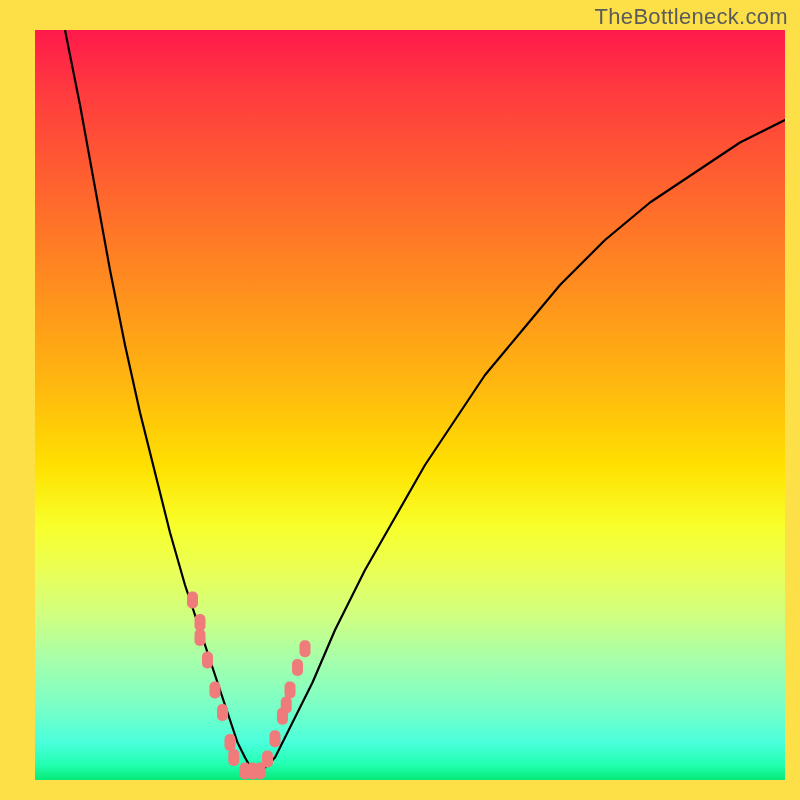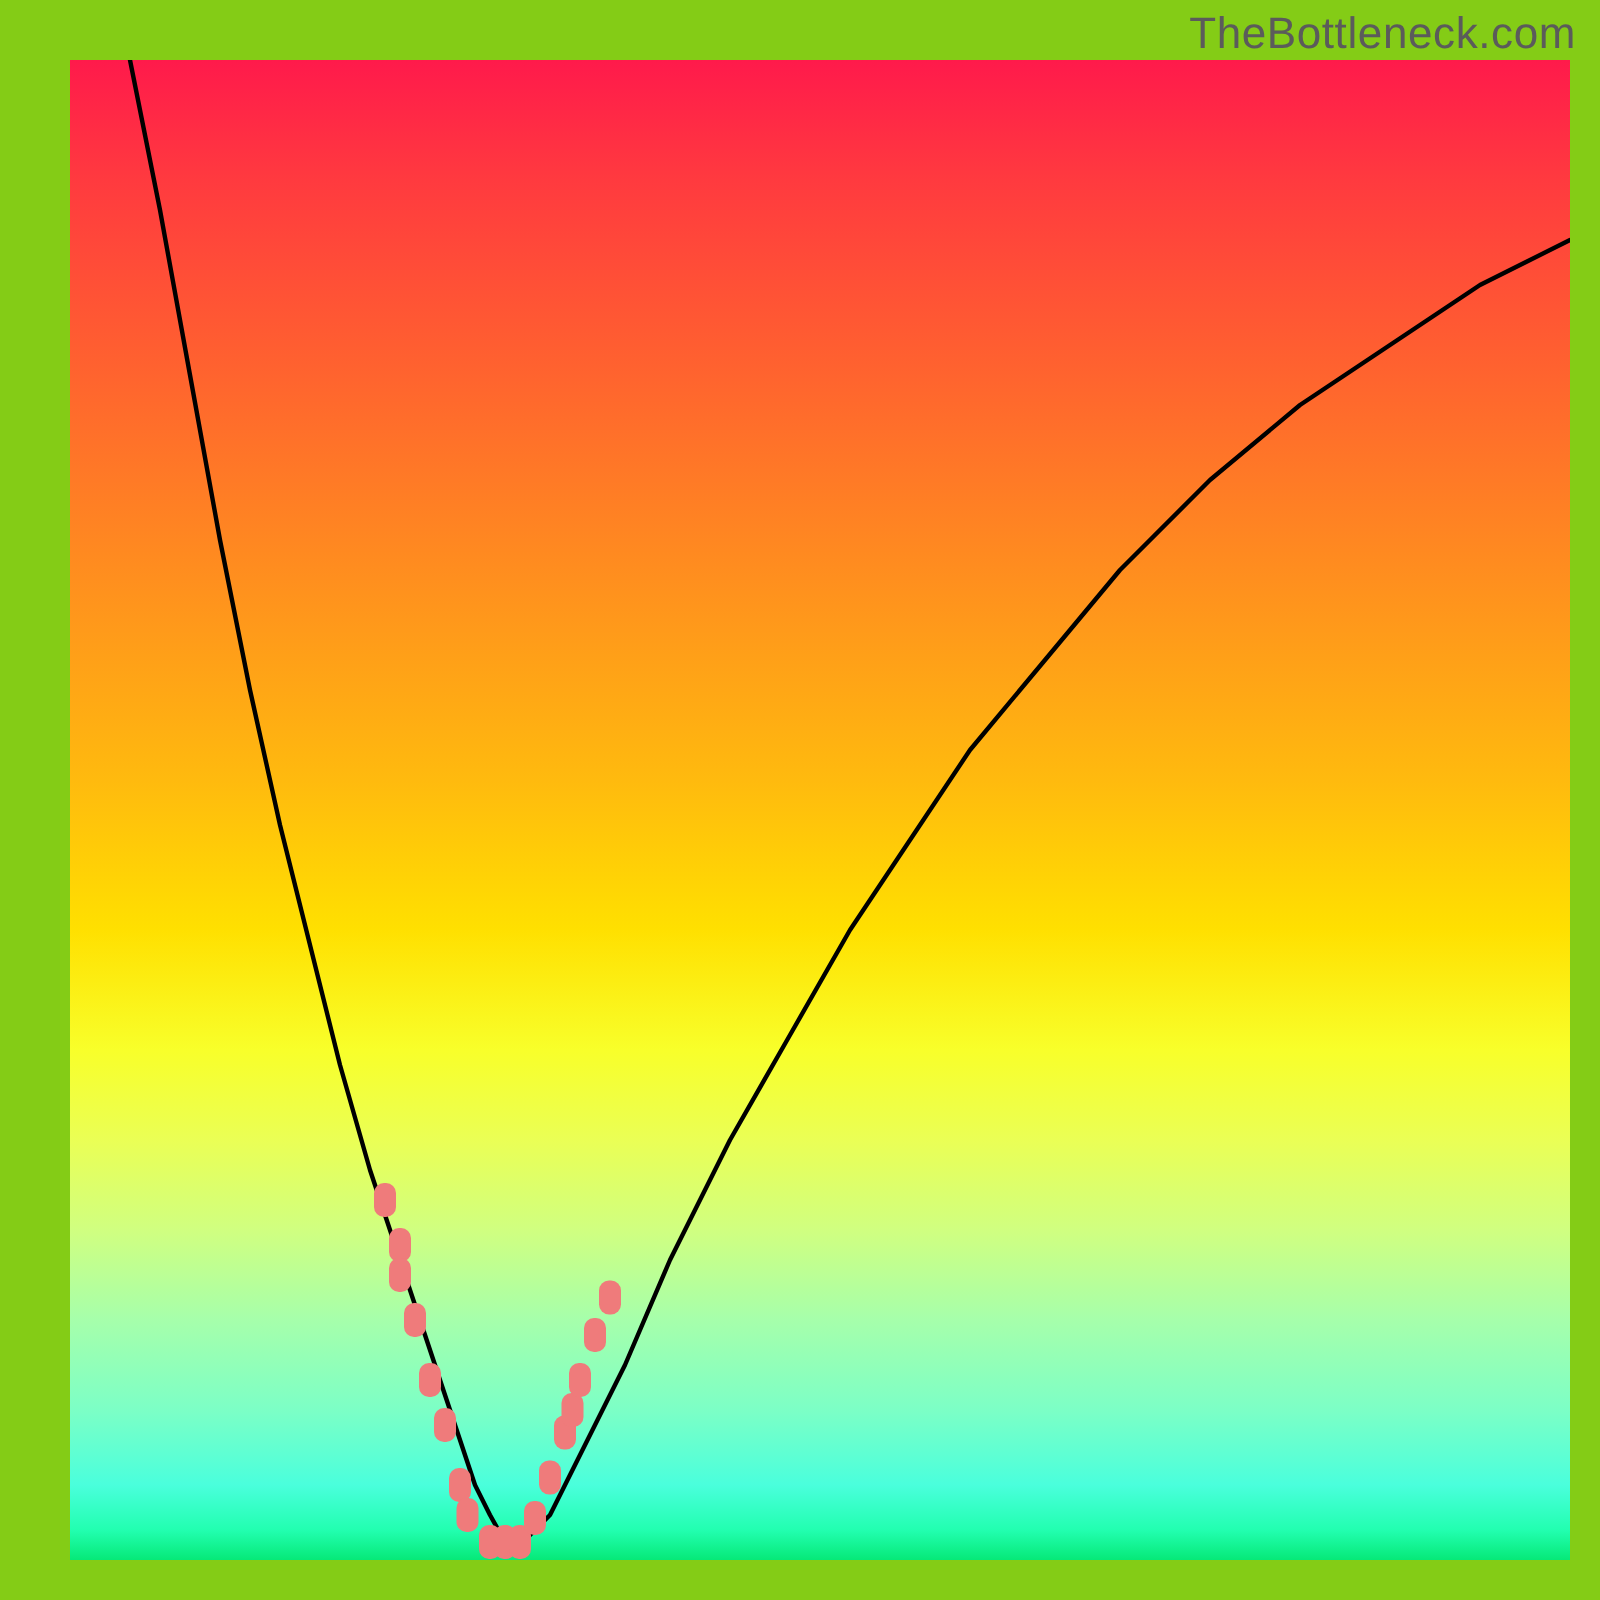--- a/index.html
+++ b/index.html
@@ -10,21 +10,21 @@
     overflow: hidden;
     background: #000;
     font-family: Arial, Helvetica, sans-serif;
   }
   .frame {
     position: absolute;
     left: 0;
     top: 0;
     width: 800px;
     height: 800px;
-    background: #84cc16;
+    background: #fde047;
   }
   .plot {
     position: absolute;
     left: 35px;
     top: 30px;
     width: 750px;
     height: 750px;
     
     background: linear-gradient(
       to bottom,

